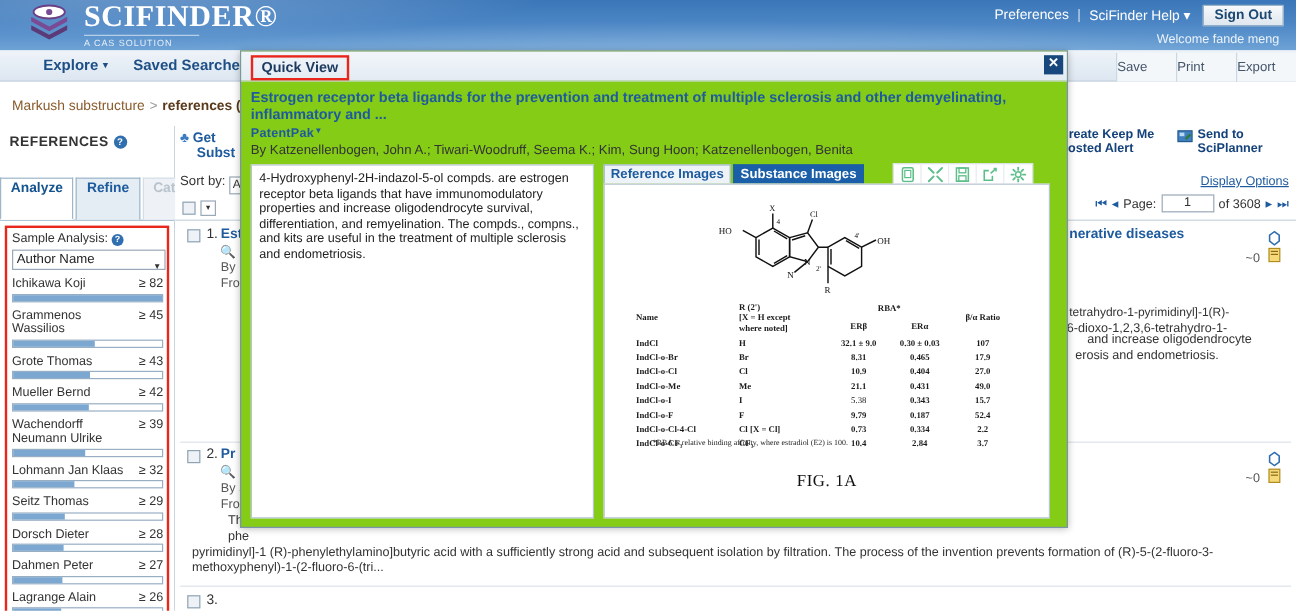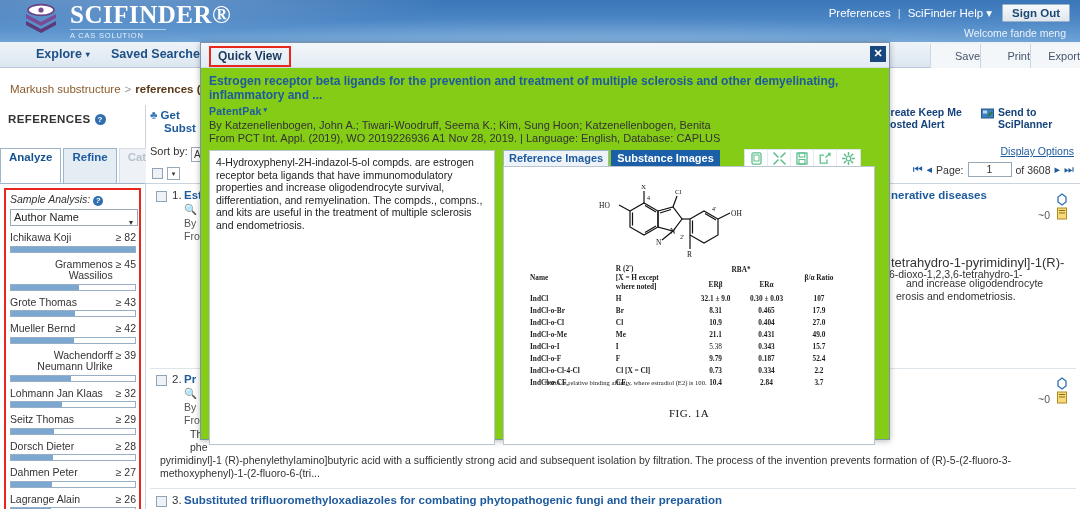--- a/index.html
+++ b/index.html
@@ -54,21 +54,21 @@
   }
   .menu-item {
     position:absolute; top:3px; color:#1d4f86; font-weight:bold; font-size:12.5px;
     padding:2px 8px; cursor:default;
   }
   .menu-item .caret { font-size:8px; margin-left:4px; vertical-align:1px; }
 
   
   .act-bar { position:absolute; top:44px; right:0; height:24px; display:flex; }
   .act-btn {
-    width:50px; height:24px; line-height:24px; text-align:right;
+    width:50px; height:24px; line-height:24px; text-align:left;
     font-size:11px; color:#45556a; border-left:1px solid #cbd7e3;
     background:#f4f7fa;
   }
   .act-btn.last { border-right:0; }
 
   
   .breadcrumb {
     position:absolute; left:10px; top:83px; font-size:11.5px; color:#7d5a43;
   }
   .breadcrumb .lnk { color:#8a5a2b; text-decoration:none; }
@@ -90,35 +90,35 @@
     border:1px solid #9fb6ca; border-bottom:none; background:#e4ecf4; margin-right:2px;
     position:relative; top:0;
   }
   .sb-tab.active { background:#fff; border-bottom:1px solid #fff; color:#14538f; }
   .sb-tab.disabled { color:#b8c3cd; background:#eef2f6; border-color:#d5dee6; }
 
   .analysis-box { position:relative; margin:4px 4px 0 4px; padding:5px 5px 6px 6px; }
   .analysis-box .redring {
     position:absolute; left:0; top:0; right:0; bottom:0; border:2px solid #e8261c; pointer-events:none;
   }
-  .sample-label { font-size:10.5px; color:#333;font-style:italic; }
+  .sample-label { font-size:10.5px; color:#333; }
   .sample-label .q {
     display:inline-block; width:10px; height:10px; border-radius:50%;
     background:#2f6fb0; color:#fff; font-size:7.5px; font-weight:bold;
     text-align:center; line-height:10px; margin-left:3px;
   }
   .sel {
     margin-top:3px; width:128px; height:17px; border:1px solid #9aa9b7; background:#fff;
     font-size:11px; color:#222; padding:0 2px 0 3px; line-height:15px; position:relative;
   }
   .sel .arrow { position:absolute; right:4px; top:5px; font-size:8px; color:#333; }
 
   .bar-row { margin-top:6px; }
   .bar-head { display:flex; justify-content:space-between; font-size:10.5px; color:#333; line-height:11.5px; }
-  .bar-head .nm { padding-right:3px;text-align:right; }
+  .bar-head .nm { padding-right:3px; }
   .bar-head .ct { white-space:nowrap; }
   .bar-track { height:7px; border:1px solid #98aec3; background:#fff; margin-top:2px; }
   .bar-fill { height:100%; background:#7ba7d0; }
 
   
   .results { position:absolute; left:146px; top:105px; width:934px; height:404px; background:#fff; }
   .res-tools { position:absolute; left:4px; top:4px; font-size:11.5px; color:#1d5a9e; font-weight:bold; line-height:13px;}
   .res-tools .ic { color:#3b7cc0; margin-right:3px; }
   .sortby { position:absolute; left:4px; top:40px; font-size:11px; color:#333; }
   .sortby .sel2 { display:inline-block; width:60px; height:15px; border:1px solid #9aa9b7; vertical-align:-3px; background:#fff;}
@@ -192,21 +192,21 @@
     border:1px solid #b9c6d2; height:279px; background:#fff; margin-top:0; position:relative; overflow:hidden;
   }
   .fig-area { position:absolute; left:0; top:0; right:0; bottom:0; }
 
   .fig-table { position:absolute; left:24px; top:95px; width:318px; font-family:"Liberation Serif", serif; }
   .fig-table table { border-collapse:collapse; width:100%; }
   .fig-table th, .fig-table td { font-size:7.3px; color:#1b1b1b; padding:1.5px 2px; text-align:left; }
   .fig-table th { font-weight:bold; }
   .fig-table td.c, .fig-table th.c { text-align:center; }
   .fig-note { position:absolute; left:40px; top:212px; font-size:6.6px; font-family:"Liberation Serif", serif; color:#222; }
-  .fig-cap { position:absolute; left:0; right:0; top:240px; text-align:center; font-size:11px; font-family:"Liberation Serif", serif; color:#111; letter-spacing:.5px;}
+  .fig-cap { position:absolute; left:0; right:0; top:240px; text-align:center; font-size:14px; font-family:"Liberation Serif", serif; color:#111; letter-spacing:.5px;}
 </style>
 </head>
 <body>
 
 <div id="root">
 
   <div class="banner">
     <div class="wave"></div>
     <div class="logo-wrap">
       <div class="logo-mark">
@@ -457,21 +457,21 @@
       <span class="ttl" style="top:0px;left:38px;">Pr</span>
       <span class="qv" style="top:14px;left:38px;"><span>🔍</span> <span>Qui</span></span>
       <span class="by" style="top:28px;left:38px;">By Sch</span>
       <span class="by" style="top:41px;left:38px;">From</span>
 
       <span class="abs" style="top:55px;left:44px;">The</span>
       <span class="abs" style="top:68px;left:44px;">phe</span>
       <span class="abs" style="top:81px;left:14px;width:906px;">pyrimidinyl]-1 (R)-phenylethylamino]butyric acid with a sufficiently strong acid and subsequent isolation by filtration.  The process of the invention prevents formation of (R)-5-(2-fluoro-3-</span>
       <span class="abs" style="top:94px;left:14px;">methoxyphenyl)-1-(2-fluoro-6-(tri...</span>
 
-      <span style="position:absolute;left:745px;top:-118px;font-size:13px;color:#333;">tetrahydro-1-pyrimidinyl]-1(R)-</span>
+      <span style="position:absolute;left:745px;top:-118px;font-size:10px;color:#333;">tetrahydro-1-pyrimidinyl]-1(R)-</span>
       <span style="position:absolute;left:740px;top:-105px;font-size:10.5px;color:#333;">,6-dioxo-1,2,3,6-tetrahydro-1-</span>
       <span class="score" style="left:892px;top:20px;">~0</span>
       <span style="position:absolute;left:910px;top:3px;">
         <svg width="12" height="13" viewBox="0 0 12 13">
             <path d="M6 1 L10 4 L10 9 L6 12 L2 9 L2 4 Z" fill="none" stroke="#2f6fb0" stroke-width="1.3"></path>
           </svg>
       </span>
       <span style="position:absolute;left:910px;top:17px;">
         <svg width="12" height="13" viewBox="0 0 12 13">
             <rect x="1.5" y="1" width="9" height="11" fill="#f6d978" stroke="#b08b1e"></rect>
@@ -479,38 +479,36 @@
             <rect x="3" y="5.5" width="6" height="1" fill="#8a6c16"></rect>
           </svg>
       </span>
     </div>
 
     <div class="hitsep" style="top:383px;"></div>
 
     <div class="hit" style="top:389px; height:20px;">
       <span class="cb cbx" style="left:10px;top:2px;position:absolute;"></span>
       <span class="num" style="top:0px;left:26px;">3.</span>
-      <span class="ttl" style="top:0px;left:38px;">Substituted trifluoromethyloxadiazoles for combating phytopathogenic fungi and their preparation</span>
 
     </div>
   </div>
 
   <div class="qv-panel">
     <div class="qv-head">
       <div class="lbl">Quick View</div>
       <div class="qv-close">✕</div>
     </div>
 
     <div class="qv-body">
       <div class="qv-title">Estrogen receptor beta ligands for the prevention and treatment of multiple sclerosis and other demyelinating, inflammatory and ...</div>
       <div class="ppak">
         <span class="cap">PatentPak</span><span class="tri">▾</span>
       </div>
       <div class="qv-auth">By Katzenellenbogen, John A.; Tiwari-Woodruff, Seema K.; Kim, Sung Hoon; Katzenellenbogen, Benita</div>
-      <div class="qv-src">From PCT Int. Appl. (2019), WO 2019226936 A1 Nov 28, 2019. | Language: English, Database: CAPLUS</div>
 
       <div class="qv-cols">
 
         <div class="qv-abs-box">
           <div class="qv-abs">4-Hydroxyphenyl-2H-indazol-5-ol compds. are estrogen receptor beta ligands that have immunomodulatory properties and increase oligodendrocyte survival, differentiation, and remyelination.  The compds., compns., and kits are useful in the treatment of multiple sclerosis and endometriosis.</div>
         </div>
 
         <div class="qv-img-col">
           <div class="img-tabs">
             <div class="img-tab">Reference Images</div>

